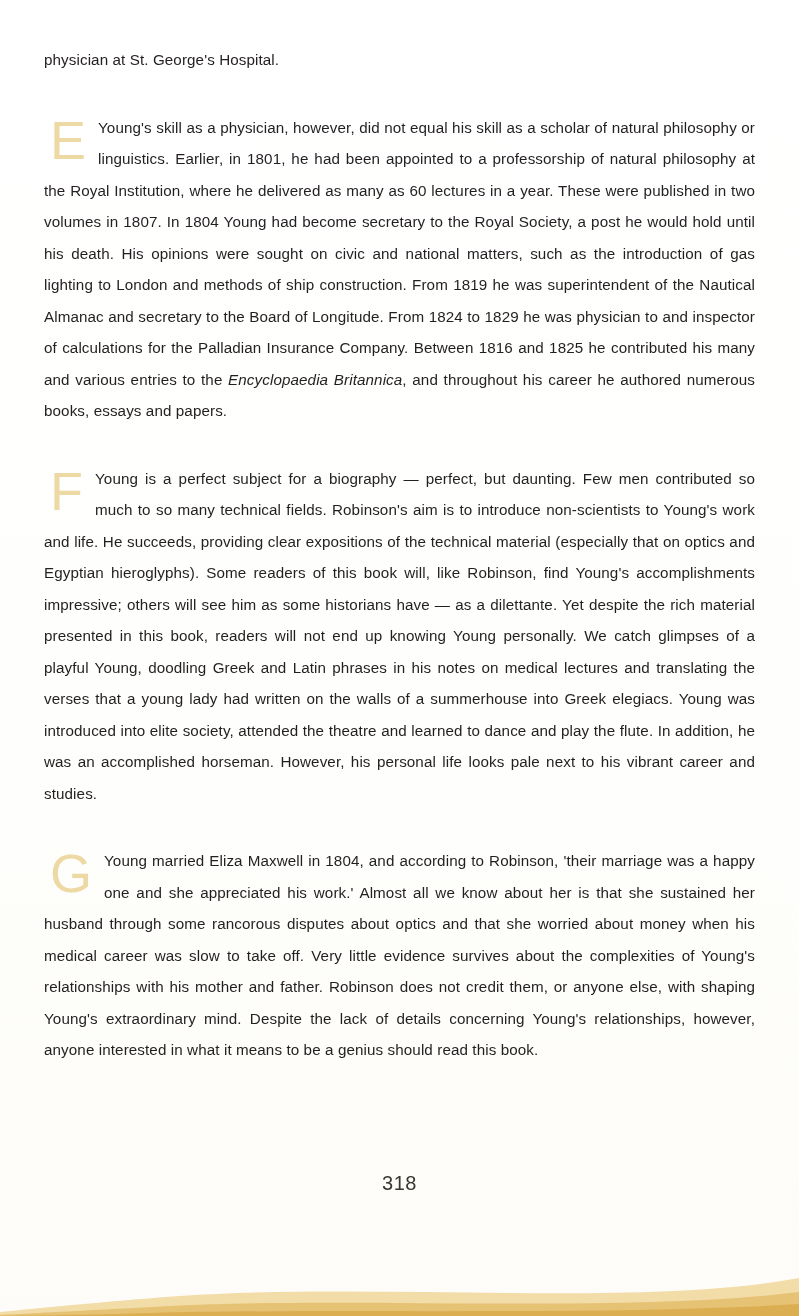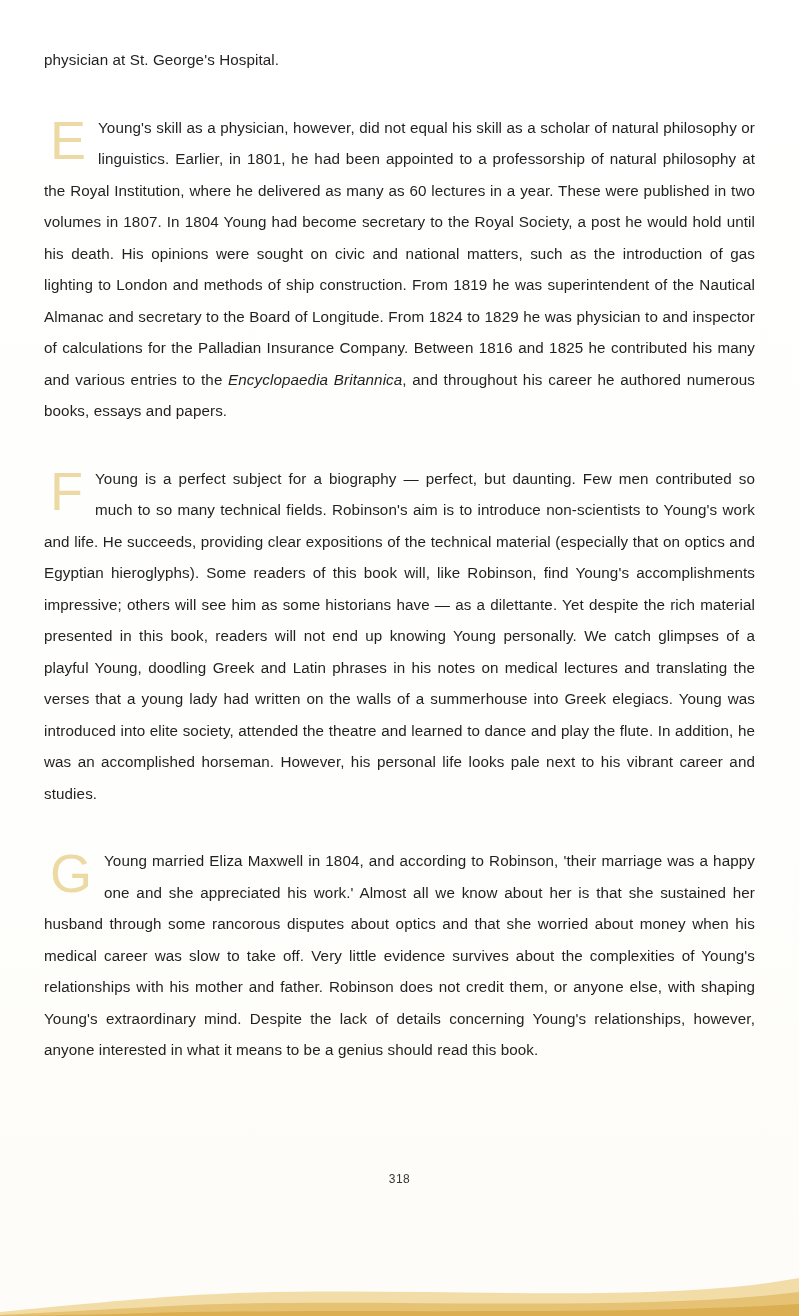--- a/index.html
+++ b/index.html
@@ -62,21 +62,21 @@
   }
   em {
     font-style: italic;
   }
   .folio {
     position: absolute;
     left: 0;
     top: 1172px;
     width: 799px;
     text-align: center;
-    font-size: 12px;
+    font-size: 20px;
     color: #3a3632;
     letter-spacing: 0.5px;
   }
   .bottom-swoosh {
     position: absolute;
     left: 0;
     bottom: 0;
     width: 799px;
     height: 64px;
     overflow: hidden;

